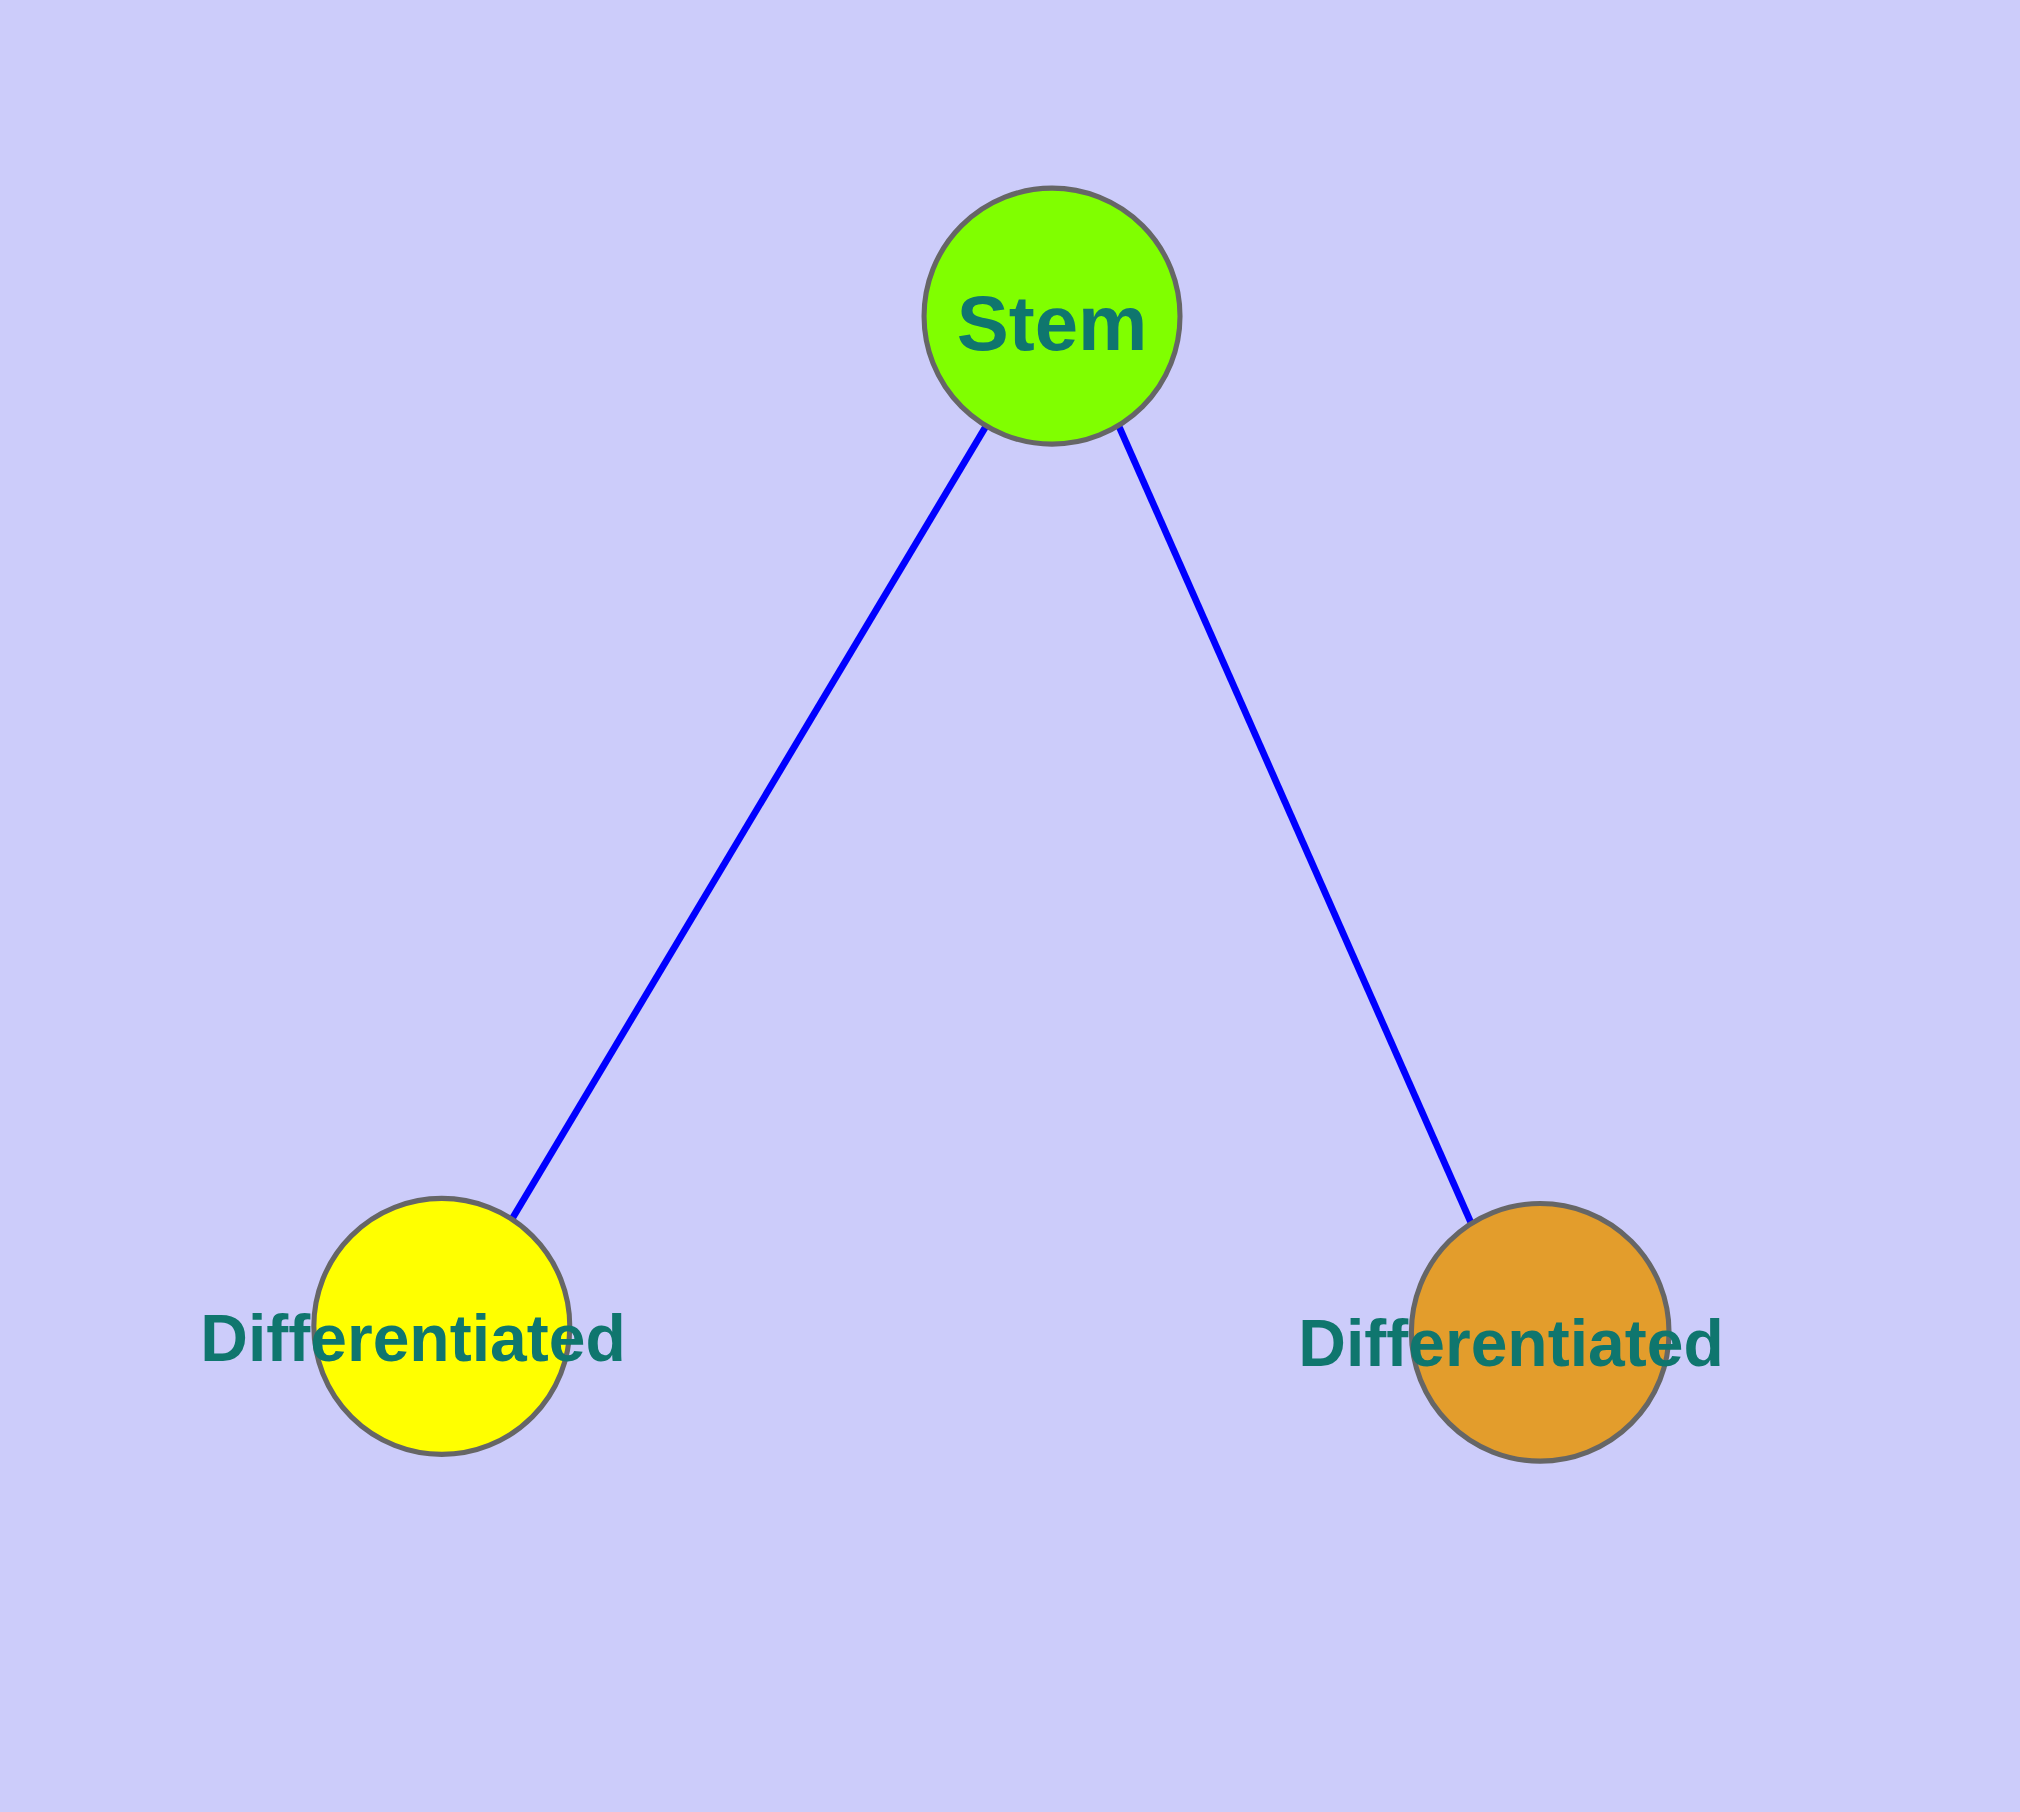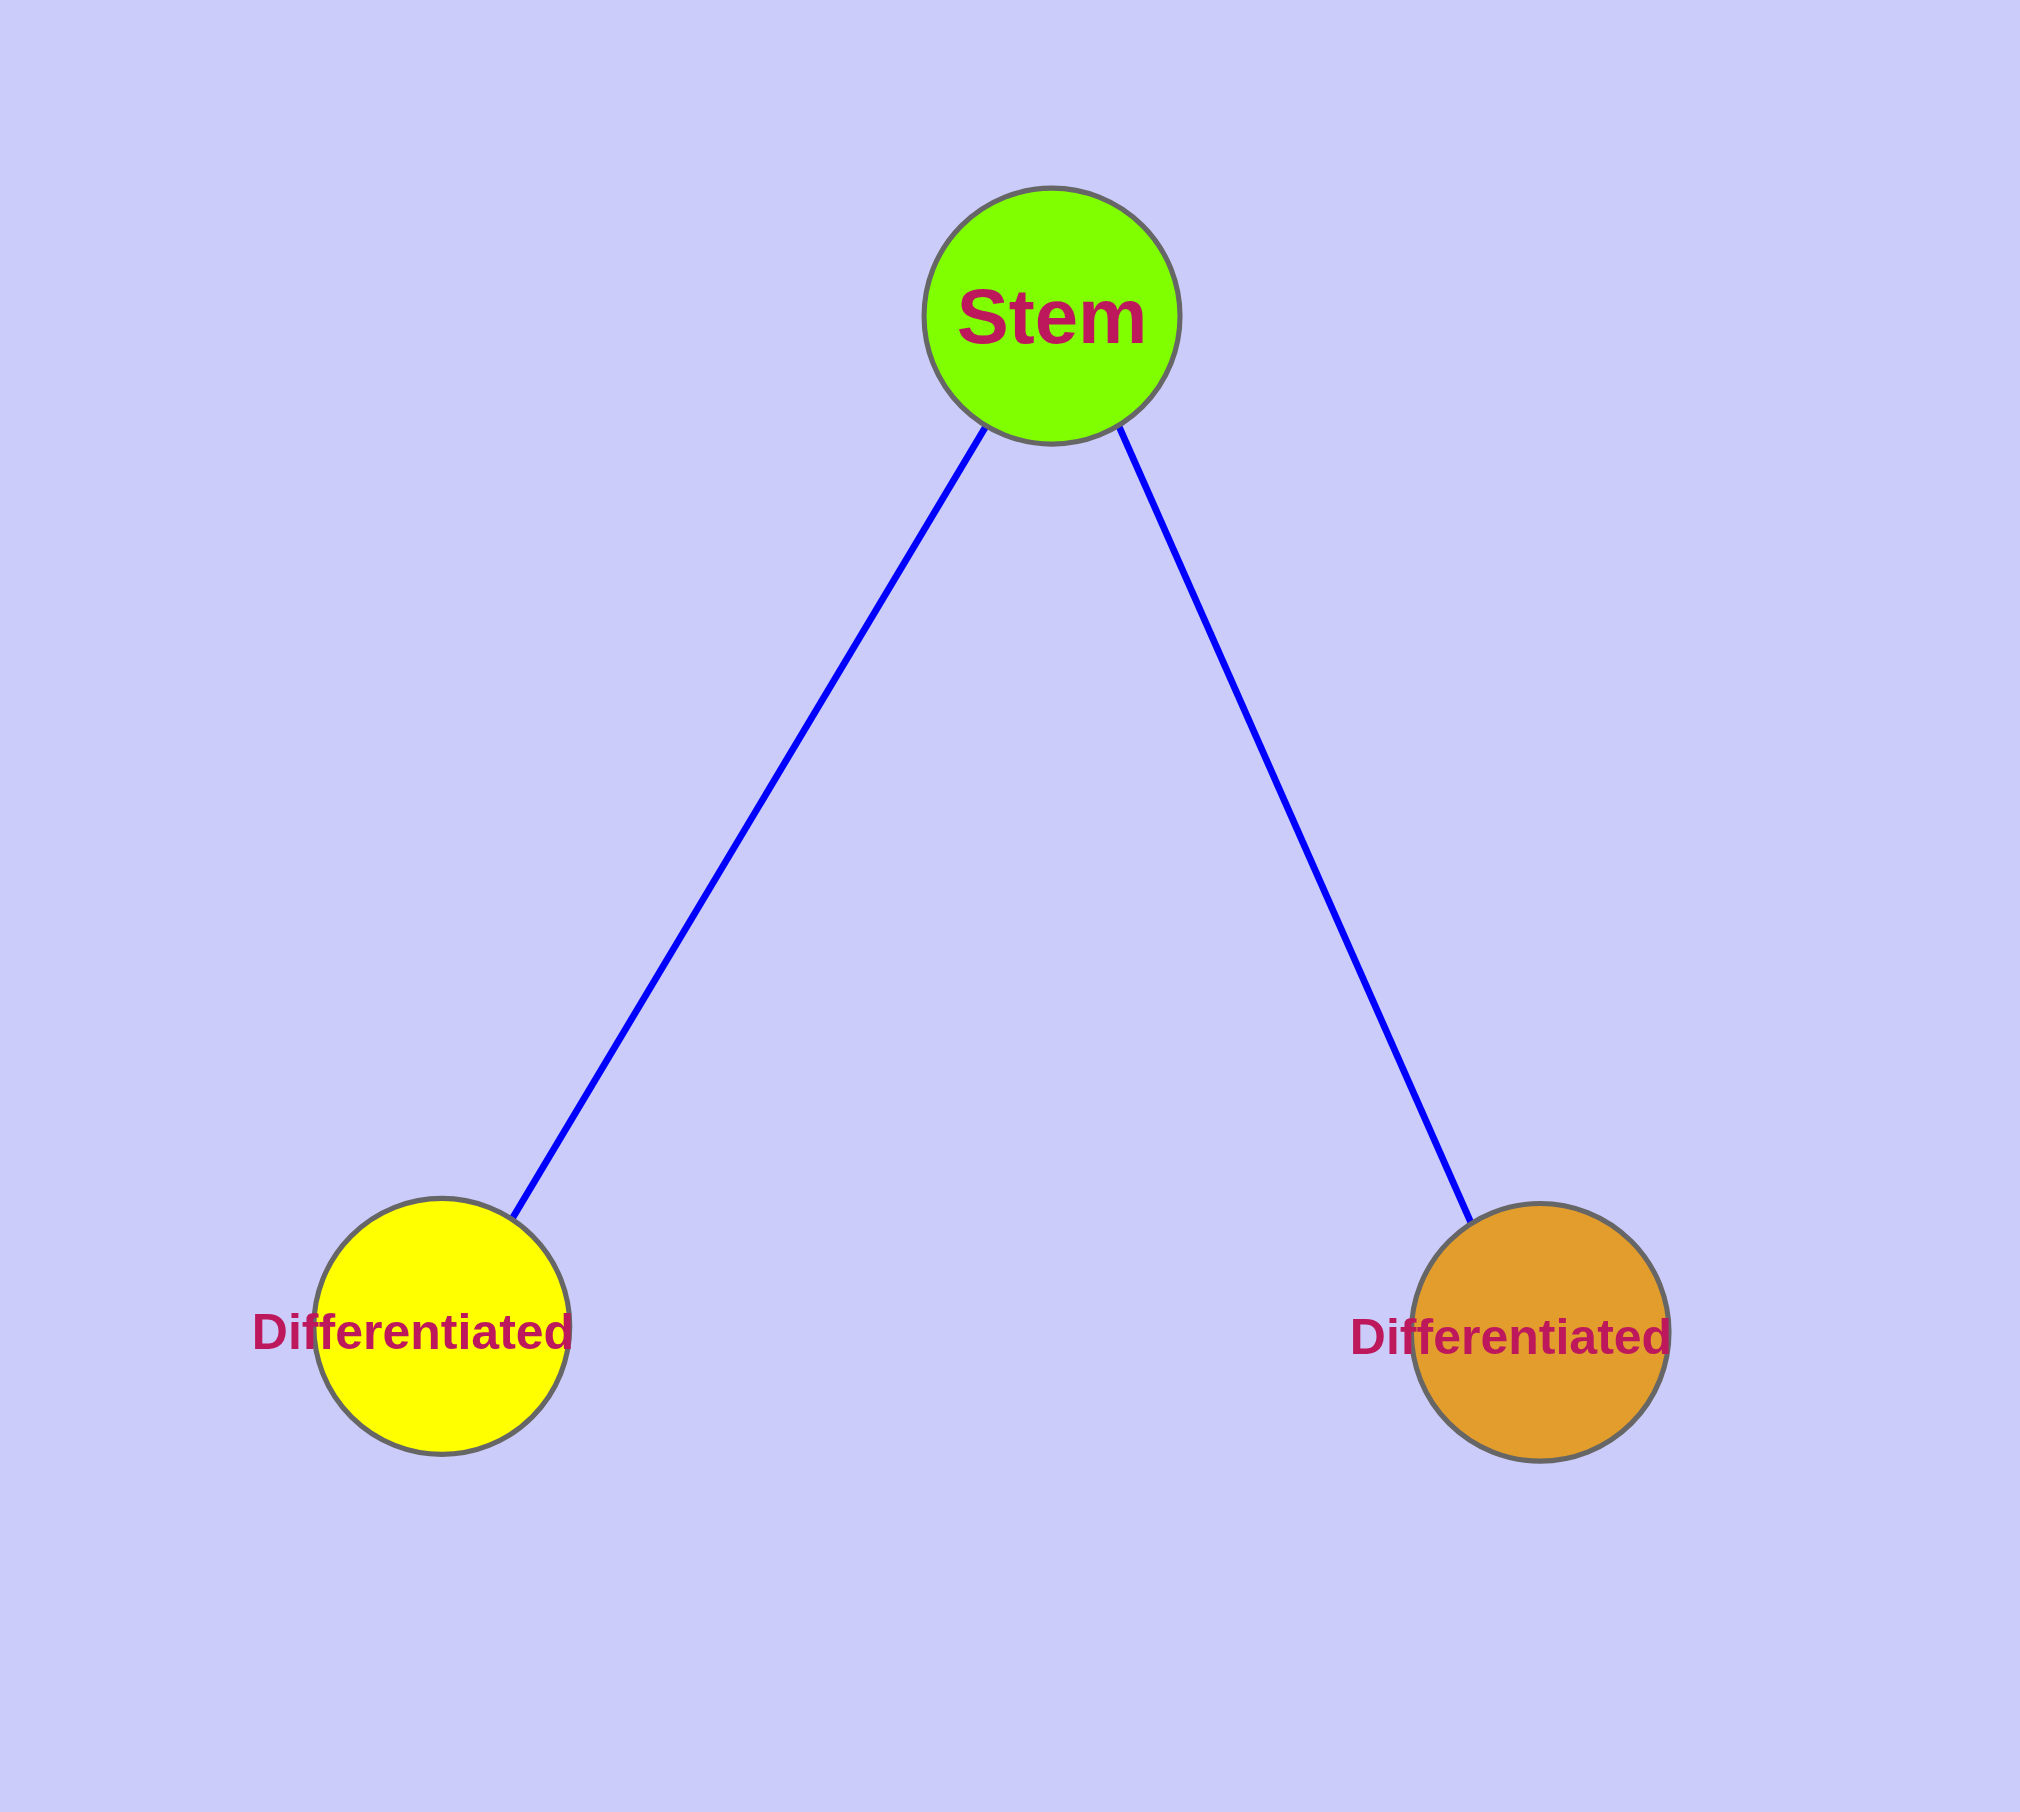--- a/index.html
+++ b/index.html
@@ -20,29 +20,30 @@
     position: absolute;
     inset: 0;
     width: 2021px;
     height: 1812px;
     display: block;
   }
   .node-label {
     position: absolute;
     font-family: "Liberation Sans", "DejaVu Sans", sans-serif;
     font-weight: bold;
-    color: #be185d;
+    color: #0f766e;
     text-align: center;
     line-height: 1.08;
     white-space: pre;
     pointer-events: none;
     transform: translate(-50%, -50%);
+    margin-top: 7px;
   }
   .label-root  { font-size: 78px; }
-  .label-leaf  { font-size: 50px; text-align: right; }
+  .label-leaf  { font-size: 66px; text-align: right; }
 </style>
 </head>
 <body>
 
 <div id="stage">
 
   <svg id="graph-svg" viewBox="0 0 2384 2138" xmlns="http://www.w3.org/2000/svg">
     <g id="edges-group">
         <line x1="1163" y1="503" x2="604" y2="1438" stroke="#0000ff" stroke-width="8" stroke-linecap="butt"></line>
         <line x1="1320" y1="503" x2="1735" y2="1442" stroke="#0000ff" stroke-width="8" stroke-linecap="butt"></line>

